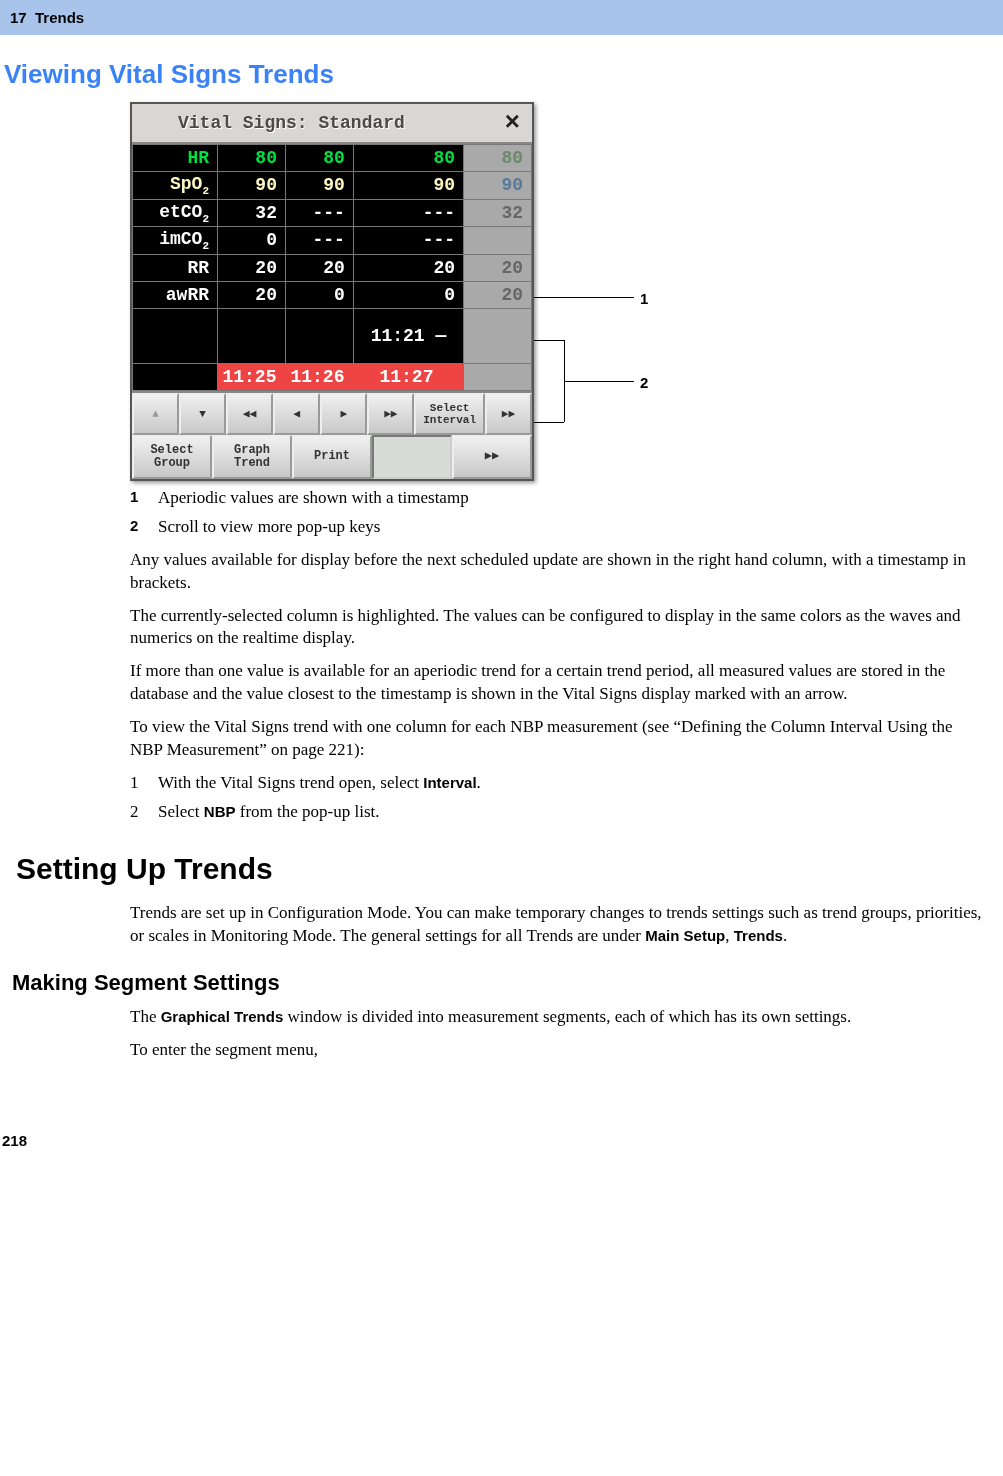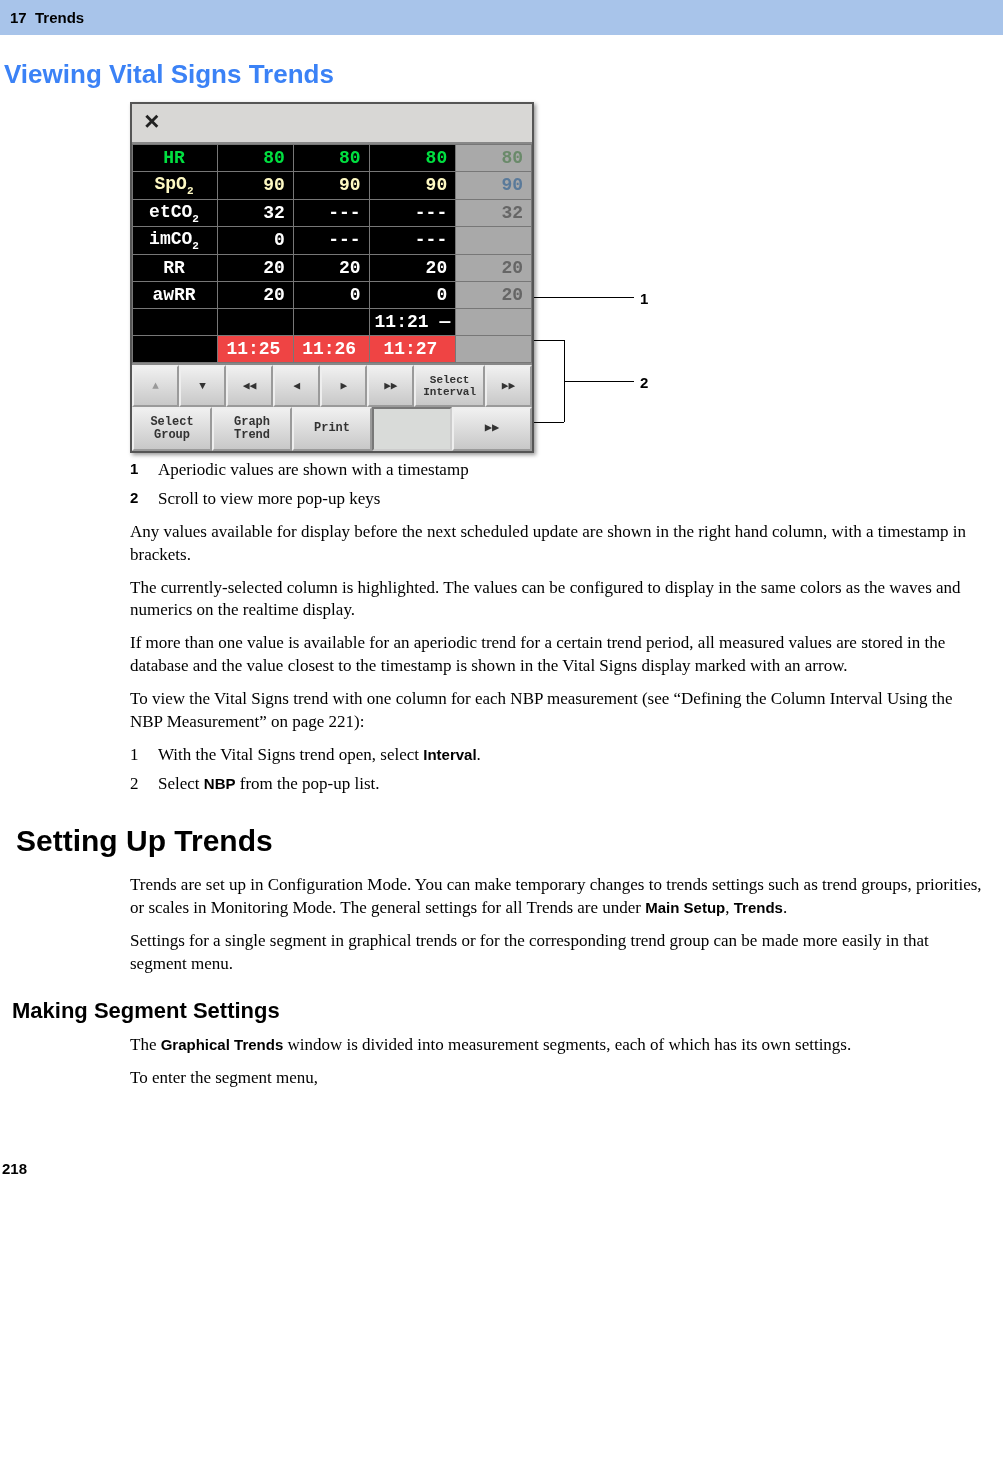--- a/index.html
+++ b/index.html
@@ -122,31 +122,31 @@
   .vs-table td {
     border:1px solid #777;
     text-align:right;
     padding:2px 8px 2px 4px;
     font-size:18px;
     font-weight:bold;
     height:22px;
     min-width:54px;
   }
   .vs-table td.label {
-    text-align:center;
+    text-align:right;
     width:70px;
     padding-left:6px;
   }
   .col-dim { background:#a9a9a9; color:#666; }
   .row-hr td { color:#00e040; }
   .row-hr td.col-dim { color:#6a8a6a; }
   .row-spo td { color:#fef9c3; }
   .row-spo td.col-dim { color:#5a7a9a; }
   .time-cell { color:#fff; background:#ef4444; text-align:center !important; }
-  .arrow-cell { color:#fff; font-size:14px; text-align:center !important; padding:0 !important; }
+  .arrow-cell { color:#fff; font-size:14px; text-align:center !important; padding:16px !important; }
   sub { font-size:11px; }
 
   .toolbar {
     display:flex;
     background:#d9dbd9;
     border-top:2px solid #888;
   }
   .toolbar .btn {
     flex:1;
     display:flex;
@@ -206,20 +206,21 @@
   <span>17</span>&nbsp;&nbsp;<span>Trends</span>
 </div>
 
 <div class="content">
 
   <h2 class="section">Viewing Vital Signs Trends</h2>
 
   <div class="vs-wrap">
     <div class="vs-window">
       <div class="vs-titlebar">
+        <div class="vs-title">Vital Signs: Standard</div>
         <div class="vs-close">×</div>
       </div>
 
       <table class="vs-table">
         <tbody>
             <tr class="row-hr">
           <td class="label"><span>HR</span></td>
           <td>80</td>
           <td>80</td>
           <td>80</td>
@@ -353,21 +354,20 @@
       <div><span>Select </span><span class="bold-sans">NBP</span><span> from the pop-up list.</span></div>
     </div>
   </div>
 
   <h1 class="section-major">Setting Up Trends</h1>
 
   <div class="indent body-text">
     <div class="para">
       <span>Trends are set up in Configuration Mode. You can make temporary changes to trends settings such as trend groups, priorities, or scales in Monitoring Mode. The general settings for all Trends are under </span><span class="bold-sans">Main Setup</span><span>, </span><span class="bold-sans">Trends</span><span>.</span>
     </div>
-    <div class="para">Settings for a single segment in graphical trends or for the corresponding trend group can be made more easily in that segment menu.</div>
   </div>
 
   <h3 class="sub">Making Segment Settings</h3>
 
   <div class="indent body-text">
     <div class="para">
       <span>The </span><span class="bold-sans">Graphical Trends</span><span> window is divided into measurement segments, each of which has its own settings.</span>
     </div>
     <div class="para">To enter the segment menu,</div>
   </div>

